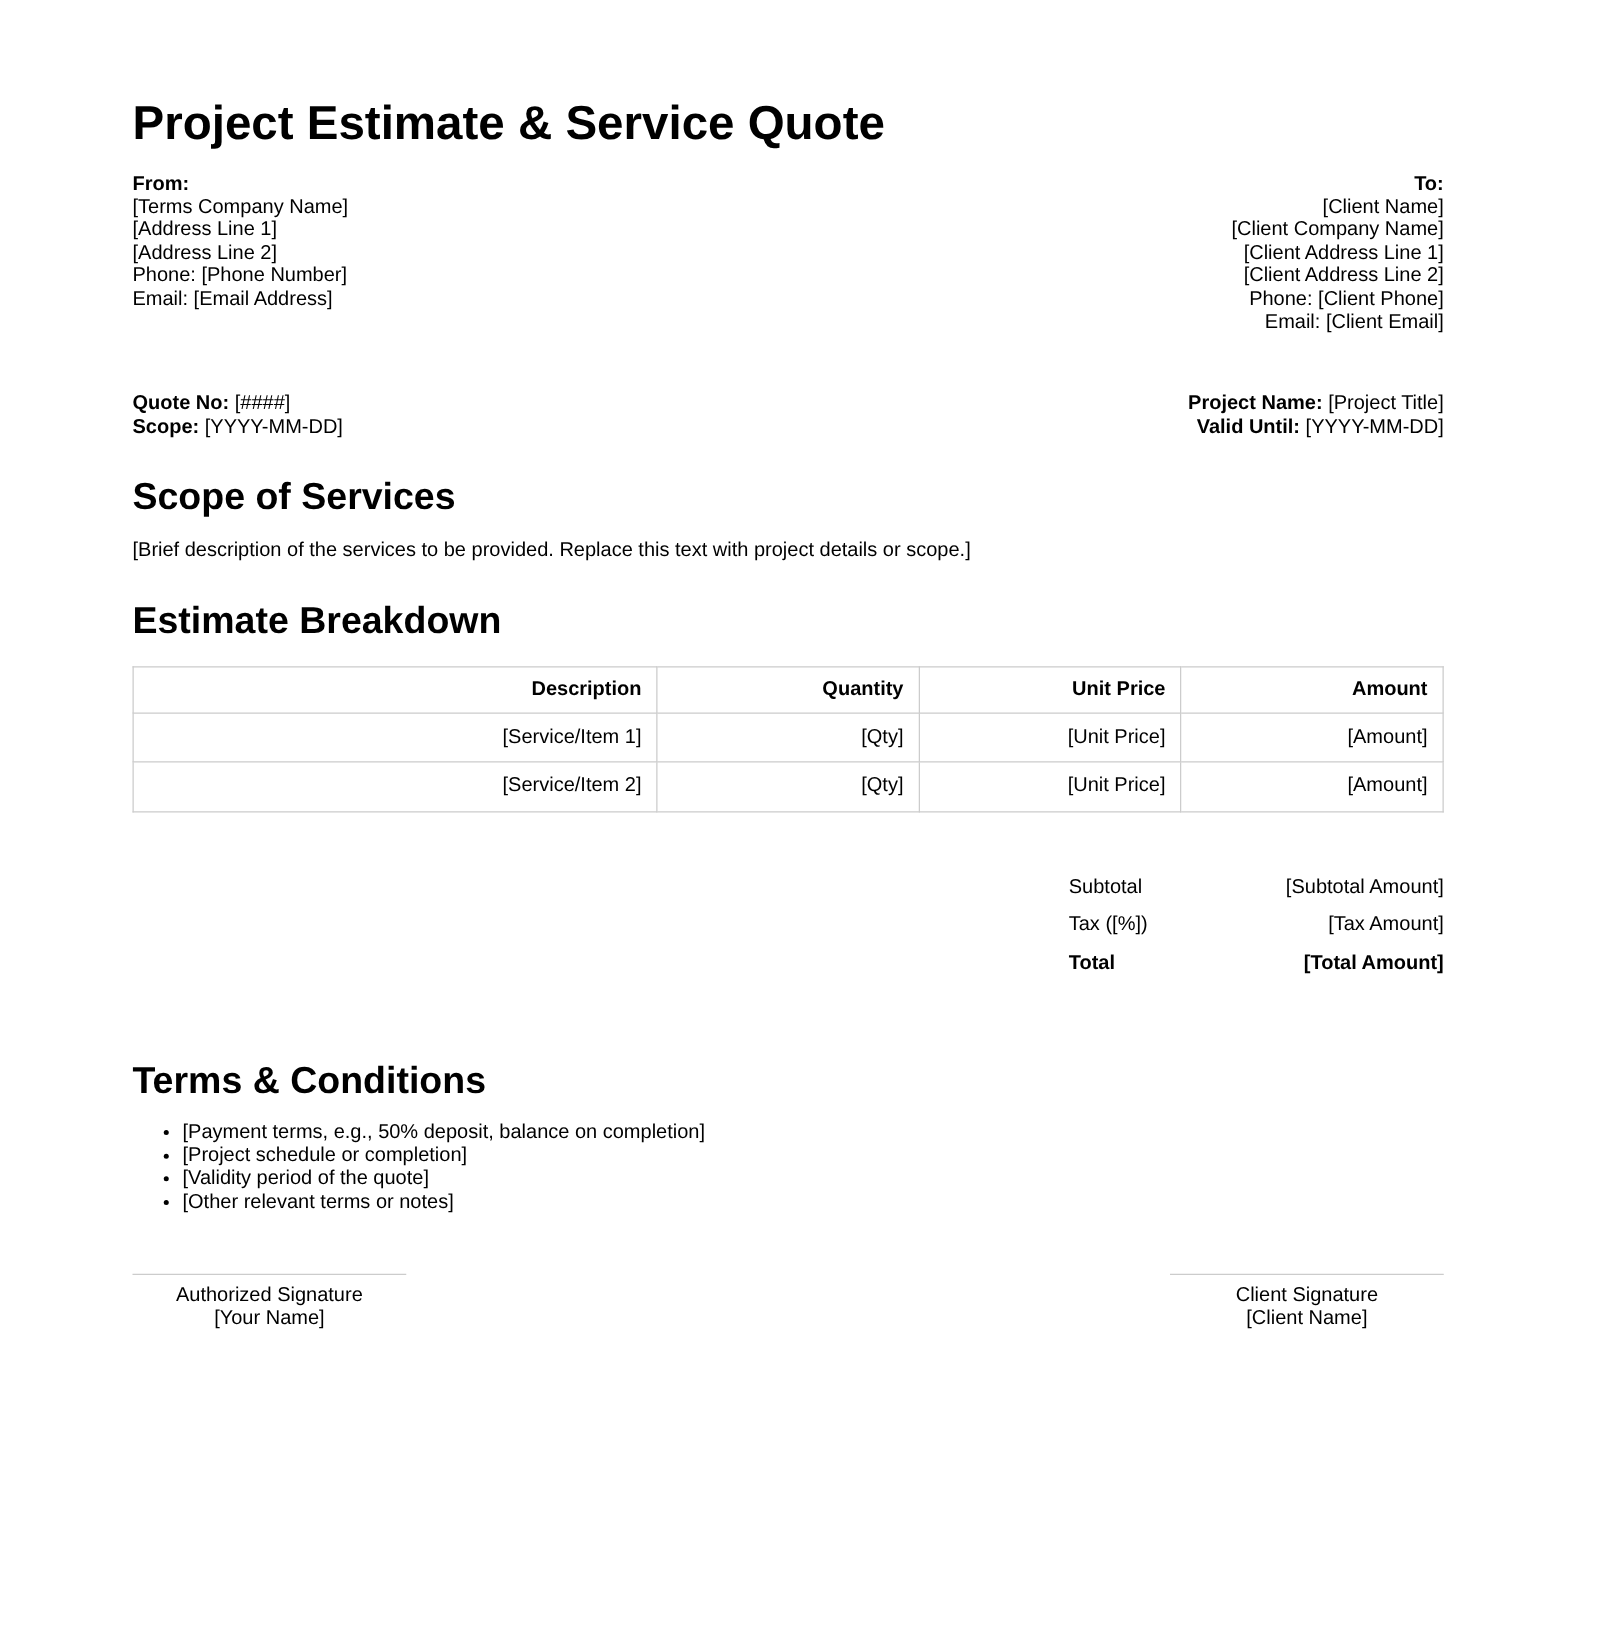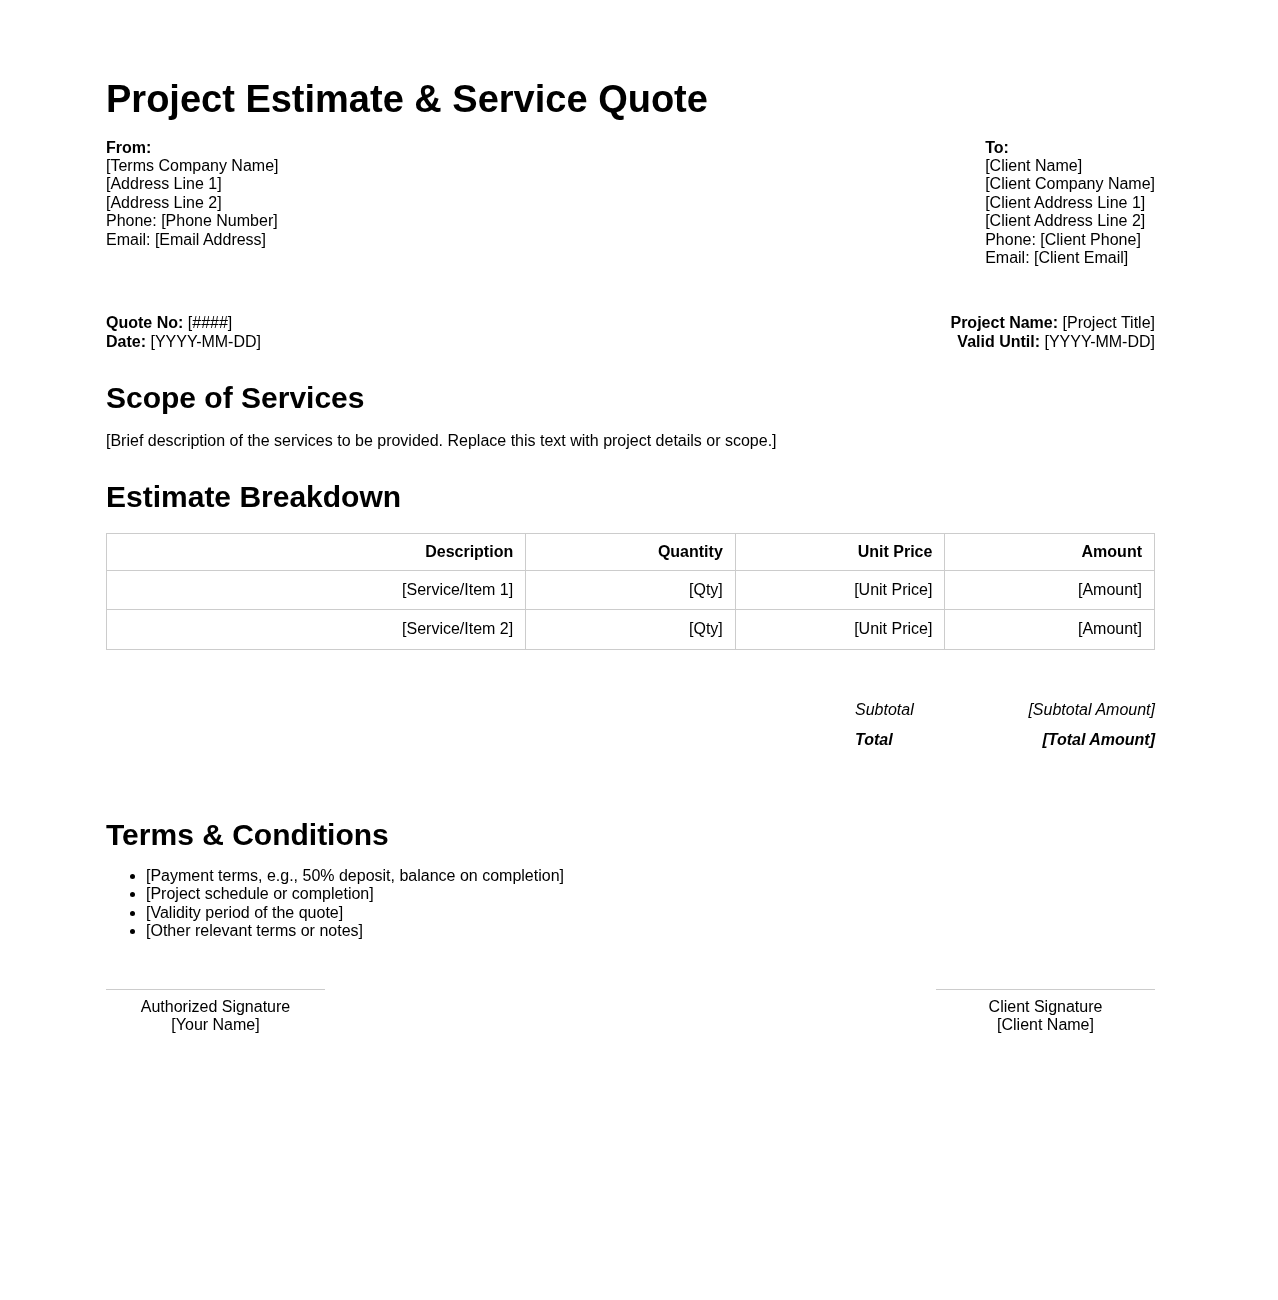--- a/index.html
+++ b/index.html
@@ -23,21 +23,21 @@
     font-weight: bold;
     line-height: 1.15;
     margin: 0 0 17px 0;
   }
   .header-row {
     display: flex;
     justify-content: space-between;
     align-items: flex-start;
   }
   .from-block { text-align: left; }
-  .to-block { }
+  .to-block { text-align: right; }
   .addr-label { font-weight: bold; }
   .meta-row {
     display: flex;
     justify-content: space-between;
     align-items: flex-start;
     margin-top: 47px;
   }
   .meta-left { text-align: left; }
   .meta-right { text-align: right; }
   .meta-label { font-weight: bold; }
@@ -70,21 +70,21 @@
   .col-desc { width: 40%; }
   .col-qty { width: 20%; }
   .col-price { width: 20%; }
   .col-amount { width: 20%; margin-top: 40px; }
   table.totals-table {
     width: 300px;
     margin-left: auto;
     margin-top: 45px;
     border-collapse: collapse;
   }
-  table.totals-table td { padding: 6px 0; font-style: italic; }
+  table.totals-table td { padding: 6px 0; }
   .totals-label { text-align: left; }
   .totals-value { text-align: right; }
   tr.totals-total td { font-weight: bold; }
   h2.terms-heading { margin-top: 62px; }
   ul.terms-list {
     margin: 15px 0 0 0;
     padding-left: 40px;
   }
   ul.terms-list li { margin: 0; }
   .signature-row {
@@ -126,21 +126,21 @@
     </div>
   </div>
 
   <div class="meta-row">
     <div class="meta-left">
       <div>
         <span class="meta-label">Quote No:</span>
         <span>[####]</span>
       </div>
       <div>
-        <span class="meta-label">Date:</span>
+        <span class="meta-label">Scope:</span>
         <span>[YYYY-MM-DD]</span>
       </div>
     </div>
     <div class="meta-right">
       <div>
         <span class="meta-label">Project Name:</span>
         <span>[Project Title]</span>
       </div>
       <div>
         <span class="meta-label">Valid Until:</span>
@@ -177,20 +177,24 @@
         <td>[Amount]</td>
       </tr>
     </tbody>
   </table>
 
   <table class="totals-table">
     <tbody>
       <tr>
         <td class="totals-label">Subtotal</td>
         <td class="totals-value">[Subtotal Amount]</td>
+      </tr>
+      <tr>
+        <td class="totals-label">Tax ([%])</td>
+        <td class="totals-value">[Tax Amount]</td>
       </tr>
       <tr class="totals-total">
         <td class="totals-label">Total</td>
         <td class="totals-value">[Total Amount]</td>
       </tr>
     </tbody>
   </table>
 
   <h2 class="section-heading terms-heading">Terms &amp; Conditions</h2>
   <ul class="terms-list">

